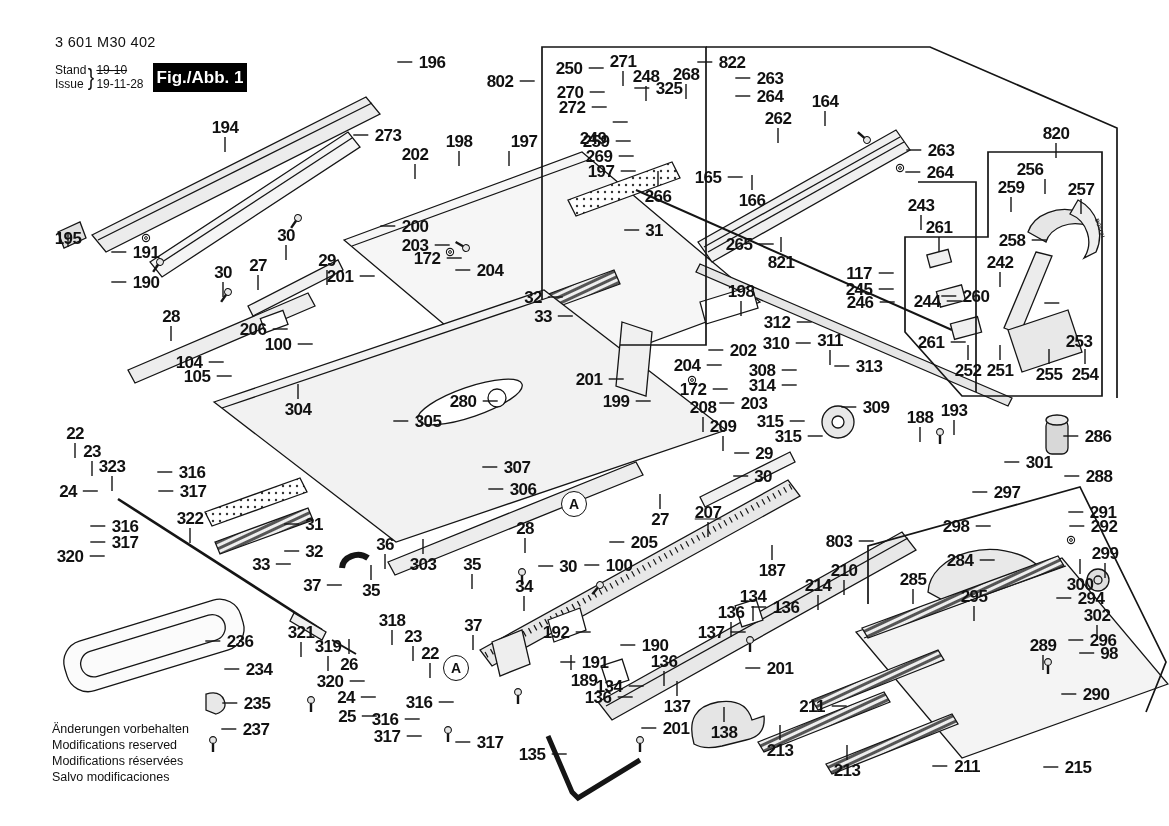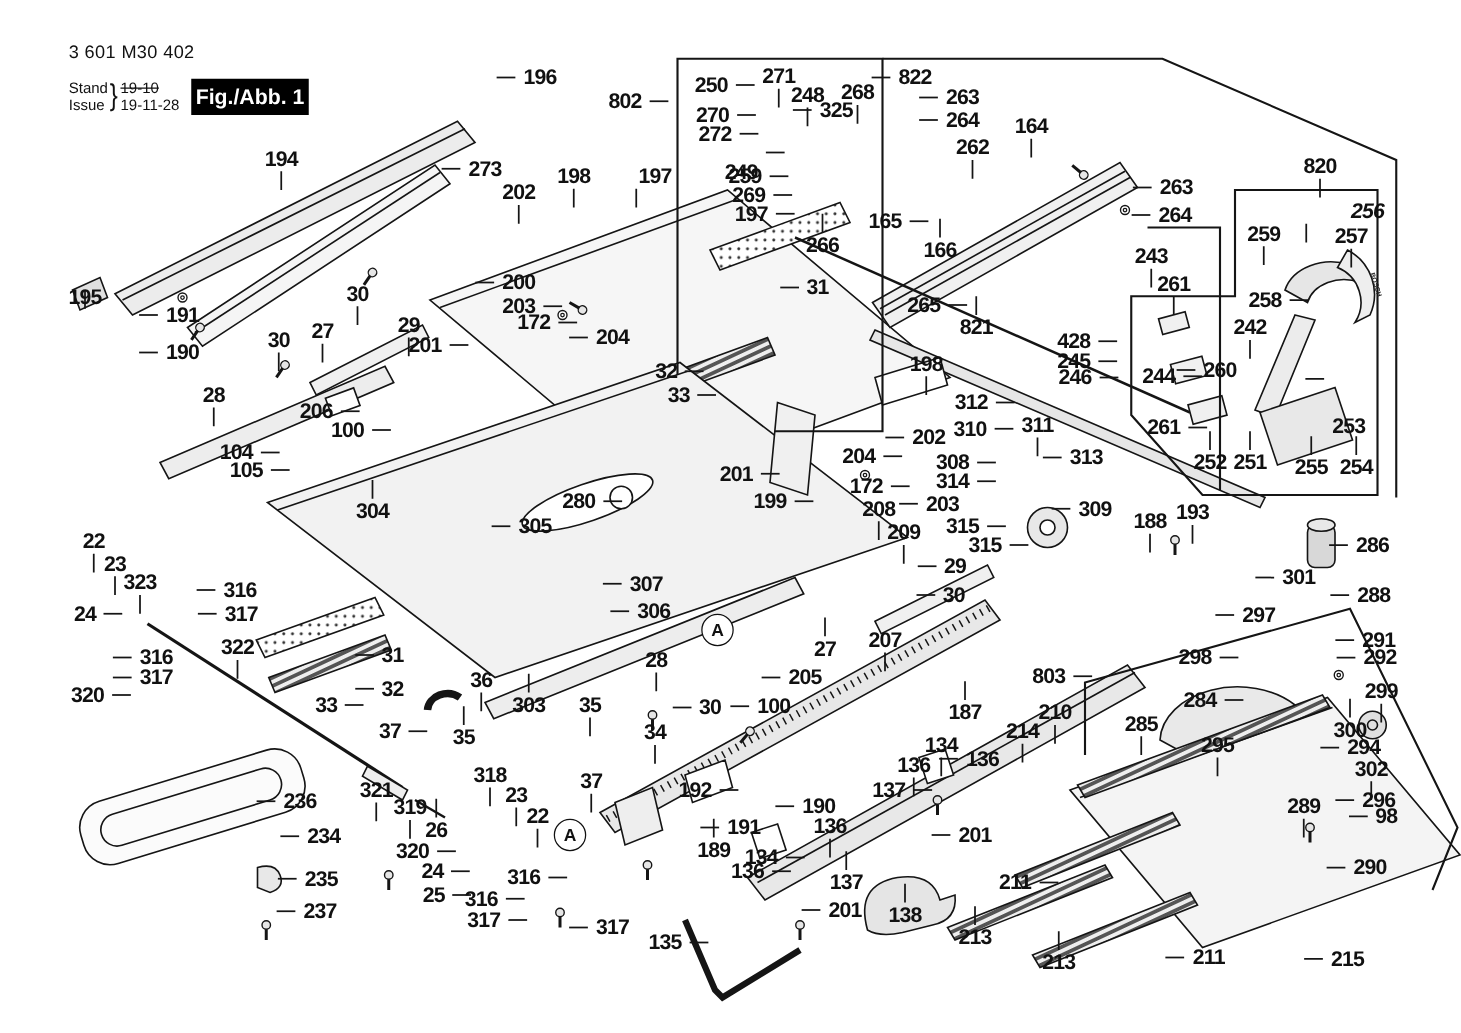--- a/index.html
+++ b/index.html
@@ -359,20 +359,26 @@
         <div>Issue</div>
       </span><span class="brace">}</span><span class="col">
         <div class="struck">19-10</div>
         <div>19-11-28</div>
       </span>
     </div>
   </div>
 
   <div id="fig-badge" style="background: rgb(0, 0, 0); color: rgb(255, 255, 255);">Fig./Abb. 1</div>
 
+  <div id="footer-block">
+    <div>Änderungen vorbehalten</div>
+    <div>Modifications reserved</div>
+    <div>Modifications réservées</div>
+    <div>Salvo modificaciones</div>
+  </div>
 
   <div id="callout-layer">
       <div class="callout" style="left: 225px; top: 127px;">194</div>
       <div class="callout" style="left: 432px; top: 62px;">196</div>
       <div class="callout" style="left: 388px; top: 135px;">273</div>
       <div class="callout" style="left: 68px; top: 222px; margin-top: 16px;">195</div>
       <div class="callout" style="left: 146px; top: 252px;">191</div>
       <div class="callout" style="left: 146px; top: 282px;">190</div>
       <div class="callout" style="left: 415px; top: 154px;">202</div>
       <div class="callout" style="left: 459px; top: 141px;">198</div>
@@ -432,26 +438,26 @@
       <div class="callout" style="left: 490px; top: 742px;">317</div>
       <div class="callout" style="left: 532px; top: 754px;">135</div>
       <div class="callout" style="left: 473px; top: 625px;">37</div>
       <div class="callout" style="left: 524px; top: 586px;">34</div>
       <div class="callout" style="left: 472px; top: 564px;">35</div>
       <div class="callout" style="left: 525px; top: 528px;">28</div>
       <div class="callout" style="left: 568px; top: 566px;">30</div>
       <div class="callout" style="left: 619px; top: 565px;">100</div>
       <div class="callout" style="left: 644px; top: 542px;">205</div>
       <div class="callout" style="left: 660px; top: 519px;">27</div>
-      <div class="callout" style="left: 708px; top: 512px;">207</div>
+      <div class="callout" style="left: 708px; top: 512px; text-decoration: underline;">207</div>
       <div class="callout" style="left: 772px; top: 570px;">187</div>
       <div class="callout" style="left: 556px; top: 632px;">192</div>
       <div class="callout" style="left: 655px; top: 645px;">190</div>
       <div class="callout" style="left: 595px; top: 662px;">191</div>
-      <div class="callout" style="left: 571px; top: 680px; text-align: center;">189</div>
+      <div class="callout" style="left: 584px; top: 680px; text-align: center;">189</div>
       <div class="callout" style="left: 609px; top: 686px;">134</div>
       <div class="callout" style="left: 598px; top: 697px;">136</div>
       <div class="callout" style="left: 664px; top: 661px;">136</div>
       <div class="callout" style="left: 677px; top: 706px;">137</div>
       <div class="callout" style="left: 676px; top: 728px;">201</div>
       <div class="callout" style="left: 724px; top: 732px;">138</div>
       <div class="callout" style="left: 753px; top: 596px;">134</div>
       <div class="callout" style="left: 731px; top: 612px;">136</div>
       <div class="callout" style="left: 786px; top: 607px;">136</div>
       <div class="callout" style="left: 711px; top: 632px;">137</div>
@@ -499,37 +505,37 @@
       <div class="callout" style="left: 723px; top: 426px;">209</div>
       <div class="callout" style="left: 754px; top: 403px;">203</div>
       <div class="callout" style="left: 693px; top: 389px;">172</div>
       <div class="callout" style="left: 687px; top: 365px;">204</div>
       <div class="callout" style="left: 743px; top: 350px;">202</div>
       <div class="callout" style="left: 741px; top: 291px;">198</div>
       <div class="callout" style="left: 764px; top: 453px;">29</div>
       <div class="callout" style="left: 763px; top: 476px;">30</div>
       <div class="callout" style="left: 739px; top: 244px;">265</div>
       <div class="callout" style="left: 781px; top: 262px;">821</div>
-      <div class="callout" style="left: 859px; top: 273px;">428</div>
+      <div class="callout" style="left: 859px; top: 273px;">117</div>
       <div class="callout" style="left: 859px; top: 289px;">245</div>
       <div class="callout" style="left: 860px; top: 302px;">246</div>
       <div class="callout" style="left: 921px; top: 205px;">243</div>
       <div class="callout" style="left: 939px; top: 227px;">261</div>
       <div class="callout" style="left: 927px; top: 301px;">244</div>
       <div class="callout" style="left: 931px; top: 342px;">261</div>
       <div class="callout" style="left: 976px; top: 296px;">260</div>
       <div class="callout" style="left: 1000px; top: 262px;">242</div>
       <div class="callout" style="left: 968px; top: 370px;">252</div>
       <div class="callout" style="left: 1000px; top: 370px;">251</div>
       <div class="callout" style="left: 1049px; top: 374px;">255</div>
       <div class="callout" style="left: 1085px; top: 374px;">254</div>
       <div class="callout" style="left: 1079px; top: 303px; margin-top: 38px;">253</div>
       <div class="callout" style="left: 1012px; top: 240px;">258</div>
       <div class="callout" style="left: 1011px; top: 187px;">259</div>
-      <div class="callout" style="left: 1094px; top: 169px; font-style: italic;">256</div>
+      <div class="callout" style="left: 1030px; top: 169px;">256</div>
       <div class="callout" style="left: 1081px; top: 189px;">257</div>
       <div class="callout" style="left: 1056px; top: 133px;">820</div>
       <div class="callout" style="left: 732px; top: 62px;">822</div>
       <div class="callout" style="left: 770px; top: 78px;">263</div>
       <div class="callout" style="left: 770px; top: 96px;">264</div>
       <div class="callout" style="left: 778px; top: 118px;">262</div>
       <div class="callout" style="left: 825px; top: 101px;">164</div>
       <div class="callout" style="left: 941px; top: 150px;">263</div>
       <div class="callout" style="left: 940px; top: 172px;">264</div>
       <div class="callout" style="left: 708px; top: 177px;">165</div>

